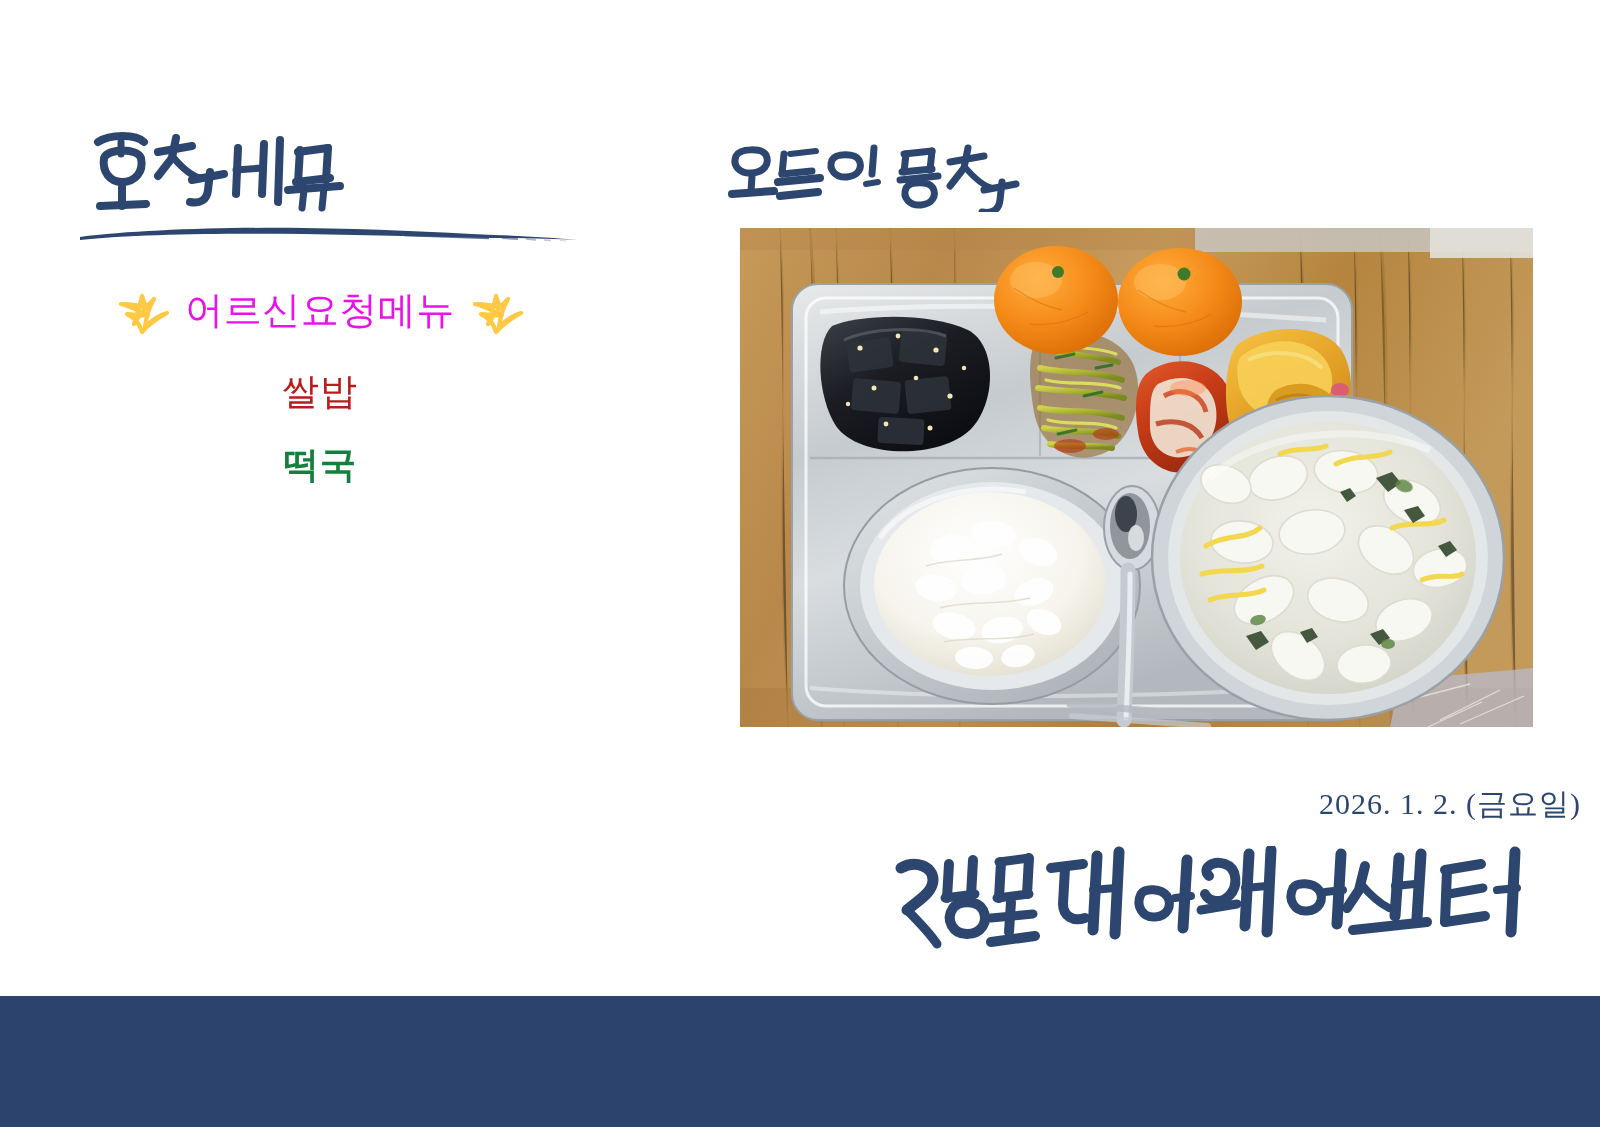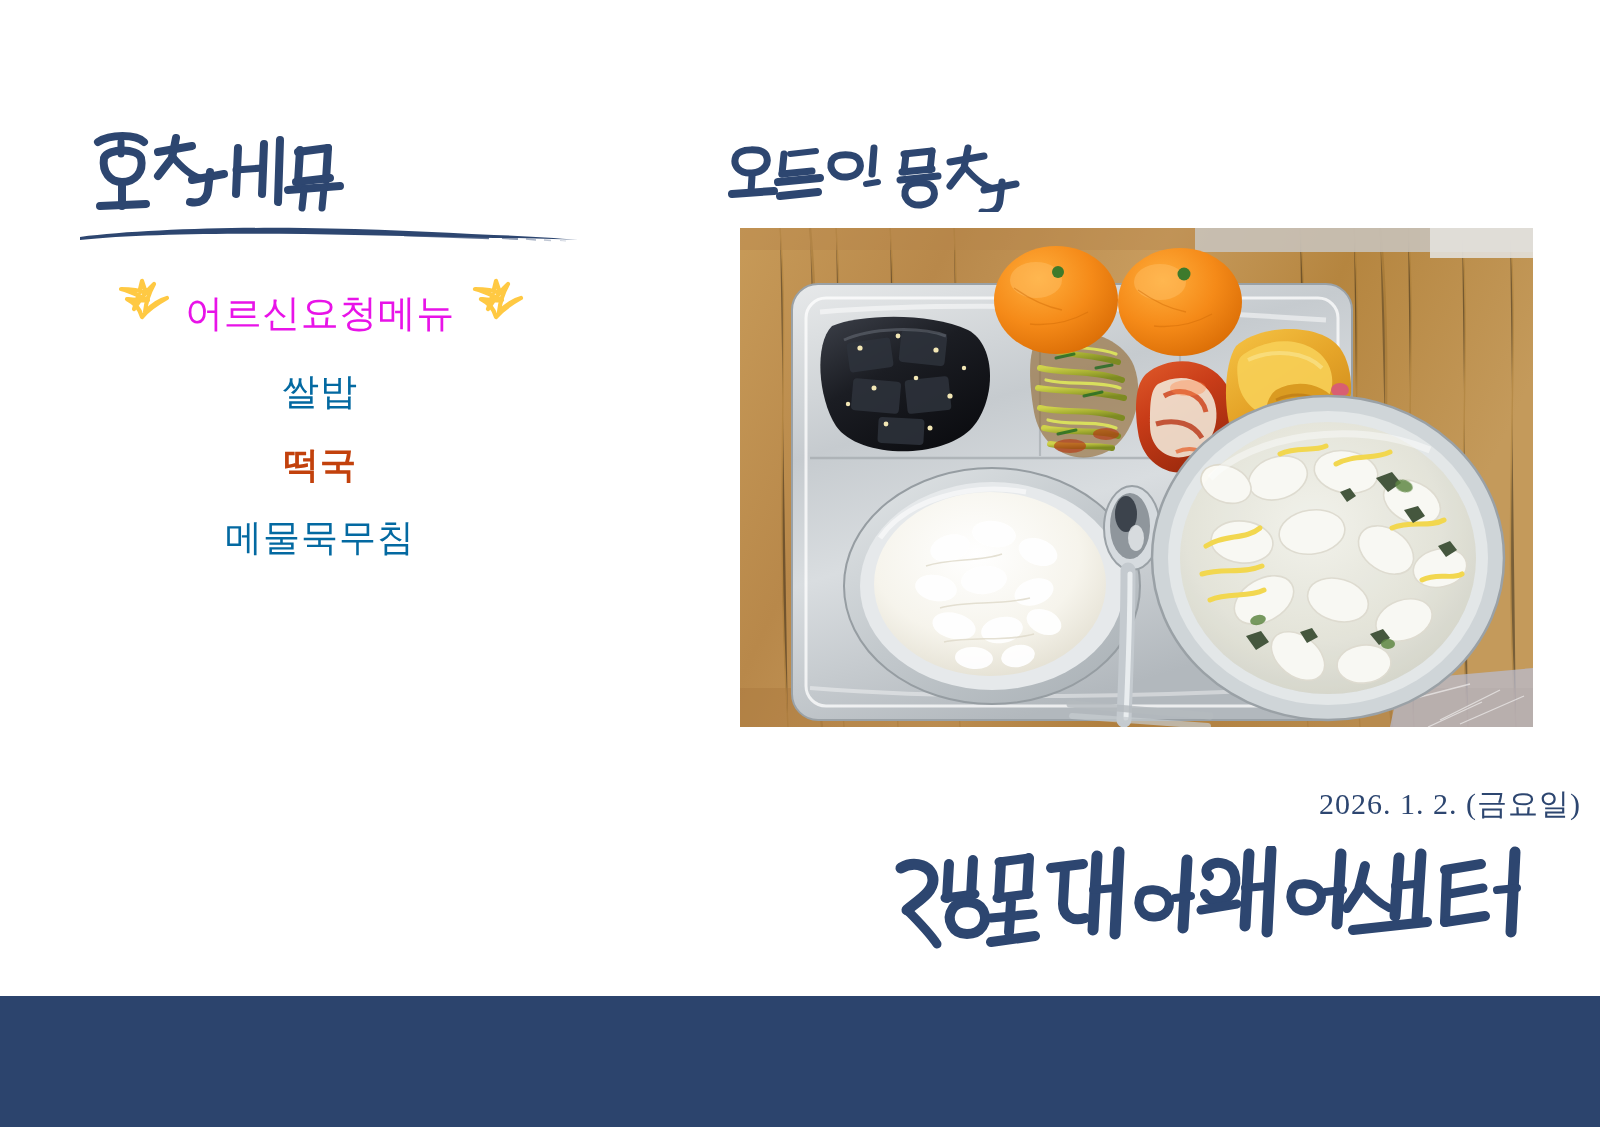--- a/index.html
+++ b/index.html
@@ -36,25 +36,25 @@
     left: 74px;
     top: 218px;
     width: 510px;
     height: 30px;
   }
   .title-rule svg { display: block; width: 100%; height: 100%; }
 
   .request-row {
     position: absolute;
     left: 60px;
-    top: 270px;
+    top: 291px;
     width: 520px;
     height: 62px;
     display: flex;
-    align-items: flex-end;
+    align-items: flex-start;
     justify-content: center;
     gap: 20px;
   }
   .star {
     width: 56px;
     height: 56px;
     flex: 0 0 auto;
     color: #ffc943;
   }
   .star svg { display: block; width: 100%; height: 100%; }
@@ -75,30 +75,30 @@
     position: absolute;
     left: 60px;
     top: 355px;
     width: 520px;
     text-align: center;
   }
   .menu-item {
     font-family: "Liberation Serif", serif;
     font-size: 37px;
     font-weight: 400;
-    color: #0369a1;
+    color: #b91c1c;
     line-height: 1;
     height: 73px;
     display: flex;
     align-items: center;
     justify-content: center;
     letter-spacing: 1px;
   }
   .menu-item.highlight {
-    color: #c2410c;
+    color: #15803d;
     font-weight: 700;
     font-size: 36px;
   }
 
   
   .photo-title {
     position: absolute;
     left: 728px;
     top: 140px;
     width: 300px;
@@ -217,21 +217,20 @@
                  C43 27, 34 33, 27 41 C25 33, 20 27, 12 23
                  C20 24, 27 25, 33 24 C24 20, 15 15, 6 13
                  C16 13, 24 14, 31 17 Z" fill="none" stroke="currentColor" stroke-width="4.2" stroke-linecap="round" stroke-linejoin="round"></path>
       </svg>
     </span>
   </div>
 
   <div class="menu-list">
     <div class="menu-item">쌀밥</div>
     <div class="menu-item highlight">떡국</div>
-    <div class="menu-item">메물묵무침</div>
   </div>
 
   <div class="photo-title" role="img" aria-label="오늘의 음식">
     <svg viewBox="0 0 300 72" xmlns="http://www.w3.org/2000/svg" aria-hidden="true">
       <g fill="none" stroke="currentColor" stroke-linecap="round" stroke-linejoin="round">
 
         <path d="M8 16 C4 26, 12 34, 24 33 C36 32, 42 24, 38 15 C34 8, 12 8, 8 16 Z" stroke-width="7"></path>
         <path d="M24 36 L23 52" stroke-width="7"></path>
         <path d="M4 54 L46 51" stroke-width="8"></path>
 

